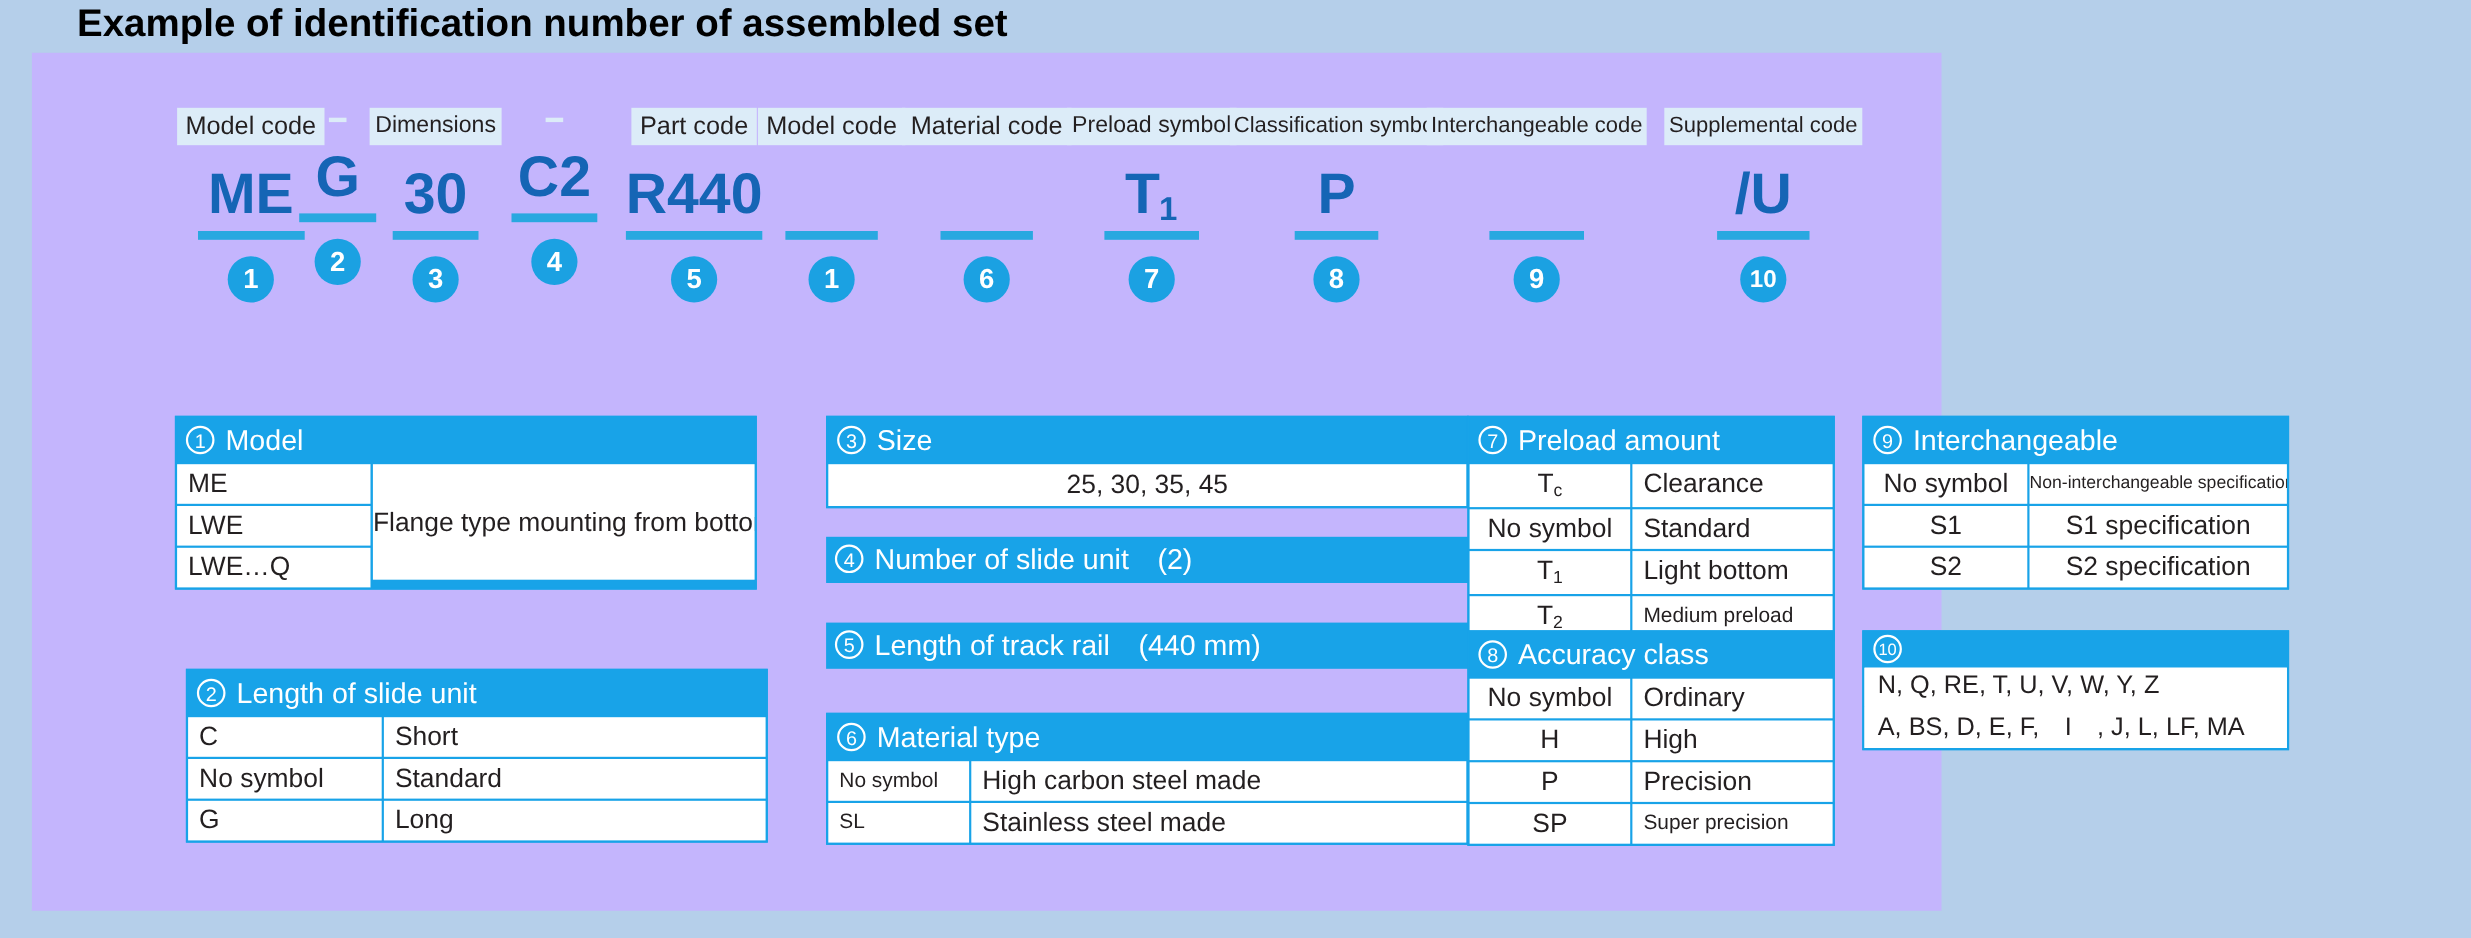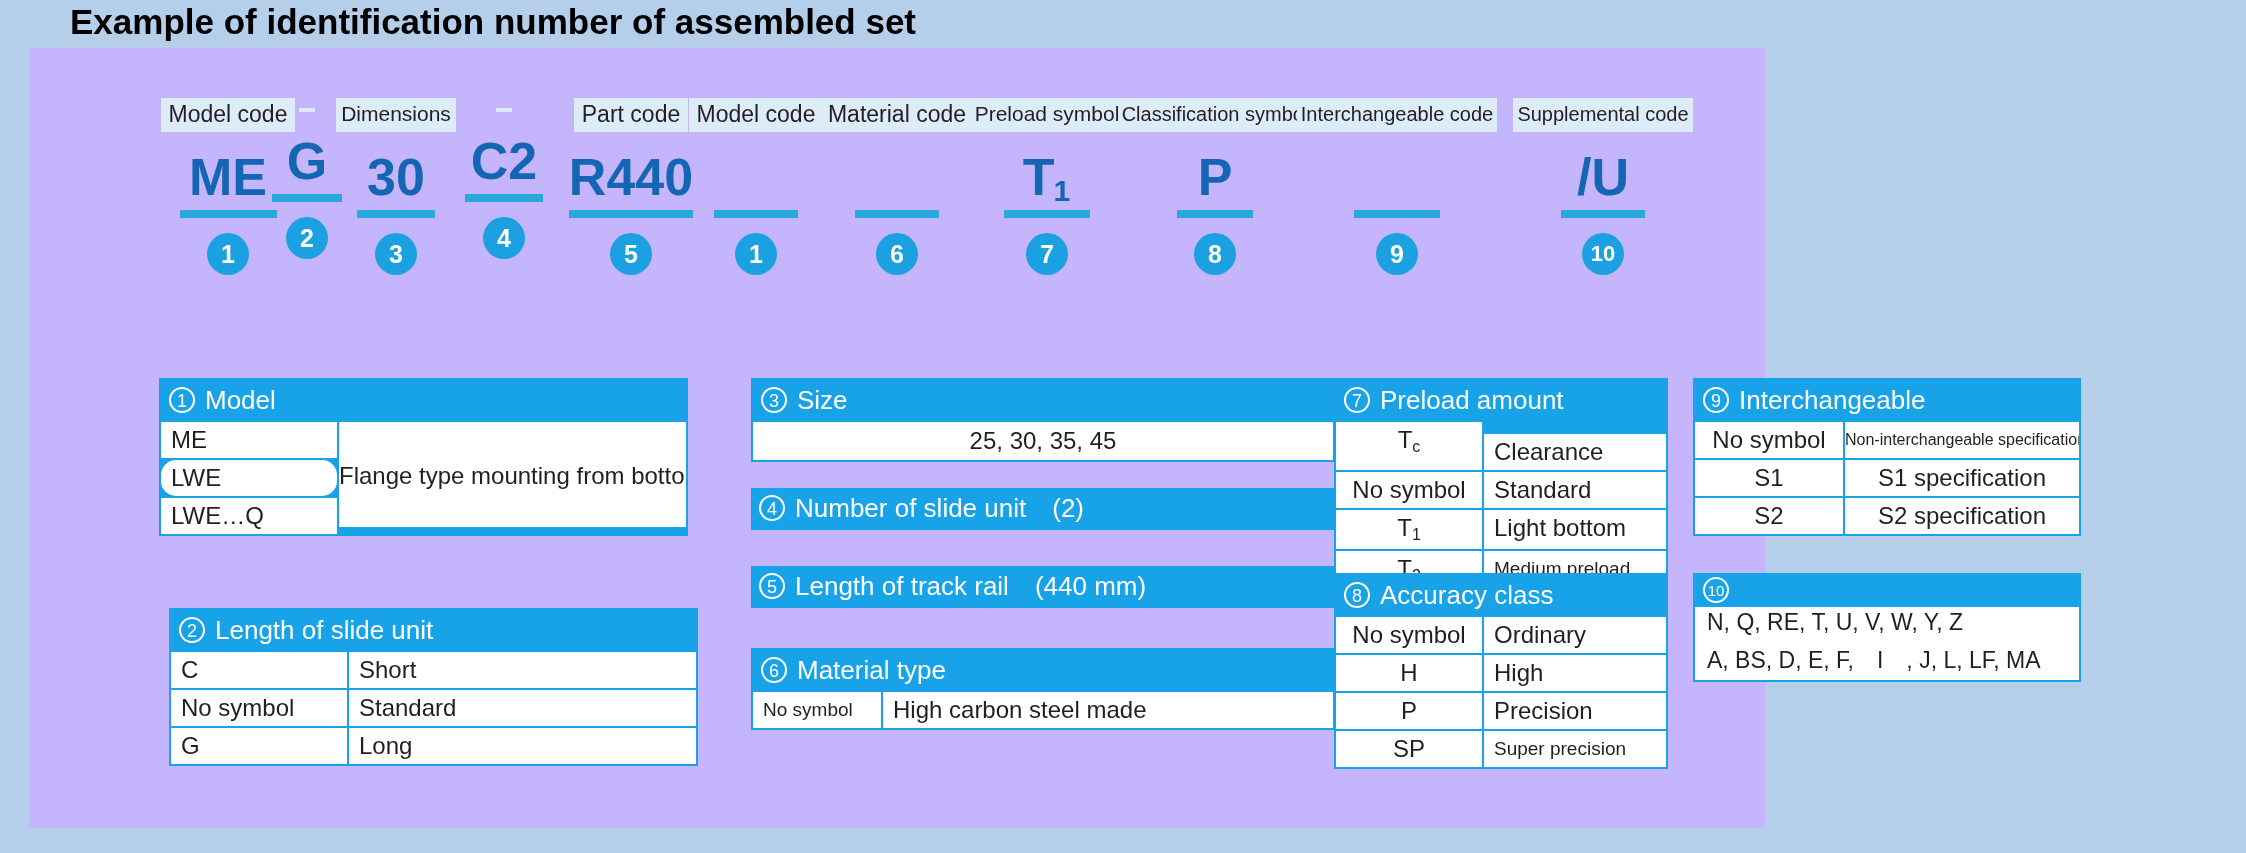--- a/index.html
+++ b/index.html
@@ -260,21 +260,21 @@
     <div class="tbl-head">
       <span class="circ">1</span>
       <span>Model</span>
     </div>
     <div style="display:flex; background:#18a3e8;">
       <div style="width:176px; flex:none;">
         <div class="tbl-row">
             <div class="cell" style="width:176px;">ME</div>
           </div>
         <div class="tbl-row">
-            <div class="cell" style="width:176px;border-radius:15px;">LWE</div>
+            <div class="cell" style="width:176px;">LWE</div>
           </div>
         <div class="tbl-row">
             <div class="cell" style="width:176px;">LWE…Q</div>
           </div>
       </div>
       <div style="width:2px; flex:none; background:#18a3e8;"></div>
       <div class="cell center" style="flex:1; line-height:105px; height:105px;">Flange type mounting from bottom</div>
     </div>
   </div>
 
@@ -325,31 +325,36 @@
   <div class="spec-table" style="left:722px; top:600px; width:584px;">
     <div class="tbl-head">
       <span class="circ">6</span>
       <span>Material type</span>
     </div>
     <div class="tbl-row">
       <div class="cell small" style="width:128px; flex:none;">No symbol</div>
       <div style="width:2px; flex:none;"></div>
       <div class="cell" style="flex:1;">High carbon steel made</div>
     </div>
+    <div class="tbl-row">
+      <div class="cell small" style="width:128px; flex:none;">SL</div>
+      <div style="width:2px; flex:none;"></div>
+      <div class="cell" style="flex:1;">Stainless steel made</div>
+    </div>
   </div>
 
   <div class="spec-table" style="left:1305px; top:330px; width:334px;">
     <div class="tbl-head">
       <span class="circ">7</span>
       <span>Preload amount</span>
     </div>
     <div class="tbl-row">
       <div class="cell center cell-sub" style="width:146px; flex:none;"><span>T</span><sub>c</sub></div>
       <div style="width:2px; flex:none;"></div>
-      <div class="cell" style="flex:1;margin-top:12px;">Clearance</div>
+      <div class="cell" style="flex:1;">Clearance</div>
     </div>
     <div class="tbl-row">
       <div class="cell center" style="width:146px; flex:none;">No symbol</div>
       <div style="width:2px; flex:none;"></div>
       <div class="cell" style="flex:1;">Standard</div>
     </div>
     <div class="tbl-row">
       <div class="cell center cell-sub" style="width:146px; flex:none;"><span>T</span><sub>1</sub></div>
       <div style="width:2px; flex:none;"></div>
       <div class="cell" style="flex:1;">Light bottom</div>

